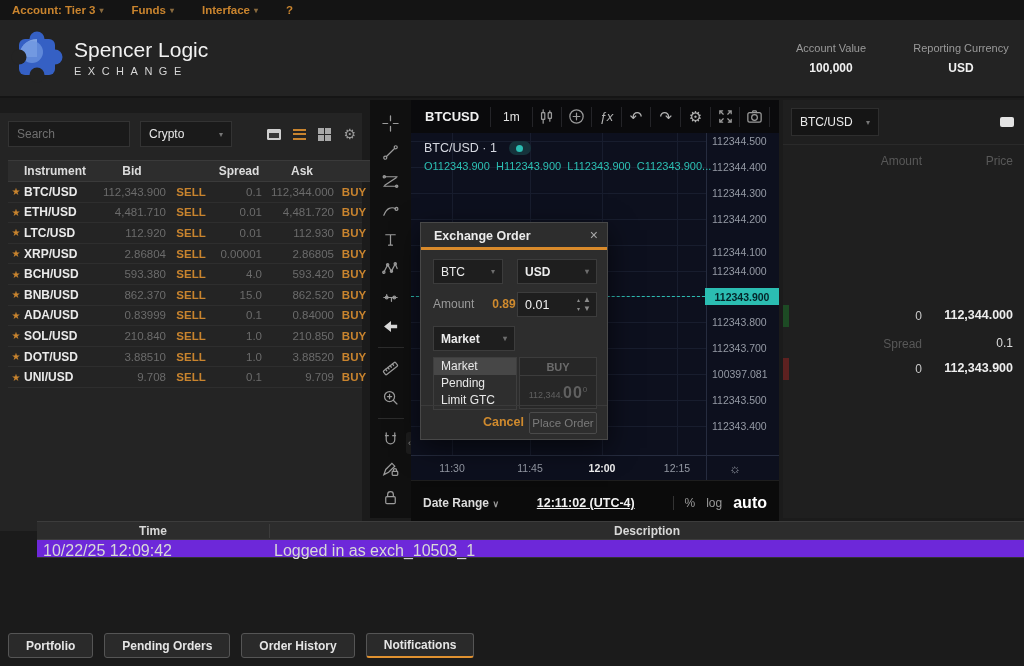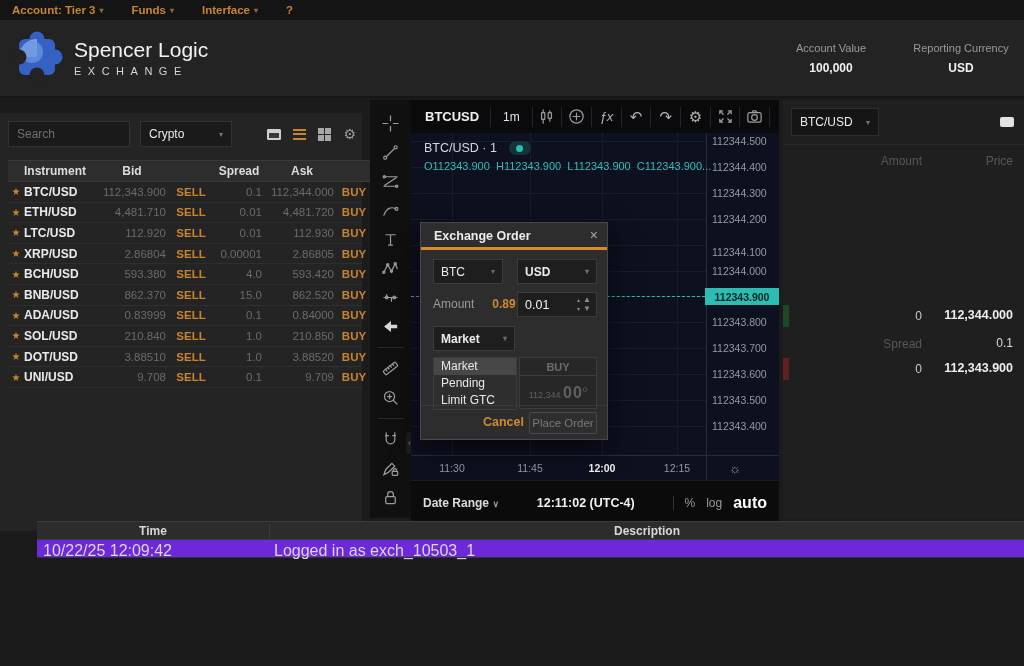--- a/index.html
+++ b/index.html
@@ -100,21 +100,21 @@
   .ohlc { position:absolute; left:13px; top:27px; font-size:11px; color:#2cc0b4; white-space:pre; }
   .time-axis { position:absolute; left:0; top:355px; width:368px; height:25px; border-top:1px solid #262c3f; }
   .ta-label { position:absolute; top:6px; transform:translateX(-50%); font-size:10.5px; color:#959aa5; }
   .ta-label.bold { color:#f0f0f0; font-weight:bold; }
   .ta-gear { position:absolute; left:318px; top:5px; color:#8a8f9a; font-size:13px; }
   .ta-sep { position:absolute; left:295px; top:0; width:1px; height:25px; background:#262c3f; }
   .chart-footer { position:absolute; left:0; top:380px; width:368px; height:44px; background:#0b0b0b;
                   border-top:1px solid #1e1e1e; display:flex; align-items:center; padding:0 12px; gap:8px; }
   .cf-range { color:#dcdcdc; font-size:12px; font-weight:bold; }
   .cf-range .caret { color:#9a9a9a; font-size:9px; }
-  .cf-time { color:#f2f2f2; font-size:12.5px; font-weight:bold; margin-left:auto; }
+  .cf-time { color:#f2f2f2; font-size:12.5px; font-weight:bold; margin-left:auto;text-decoration:underline; }
   .cf-right { margin-left:auto; display:flex; align-items:center; gap:11px; }
   .cf-sep { width:1px; height:14px; background:#333; }
   .cf-pct, .cf-log { color:#9a9a9a; font-size:12px; }
   .cf-auto { color:#ffffff; font-size:16px; font-weight:bold; }
 
   
   .orderbook { position:absolute; left:783px; top:100px; width:241px; height:418px; background:#1f1f1f; }
   .ob-sym { position:absolute; left:8px; top:8px; width:88px; height:28px; background:#151515;
             border:1px solid #2e2e2e; color:#ececec; font-size:12px; display:flex; align-items:center;
             justify-content:space-between; padding:0 8px; }
@@ -523,21 +523,21 @@
       </div>
       <div class="ohlc">O112343.900  H112343.900  L112343.900  C112343.900...</div>
     <span class="pa-label" style="top: 8px;">112344.500</span>
         <span class="pa-label" style="top: 33.9px;">112344.400</span>
         <span class="pa-label" style="top: 59.8px;">112344.300</span>
         <span class="pa-label" style="top: 85.7px;">112344.200</span>
         <span class="pa-label" style="top: 119px;">112344.100</span>
         <span class="pa-label" style="top: 137.5px;">112344.000</span>
         <span class="pa-label" style="top: 189.3px;">112343.800</span>
         <span class="pa-label" style="top: 215.2px;">112343.700</span>
-        <span class="pa-label" style="top: 241.1px;">112343.600</span>
+        <span class="pa-label" style="top: 241.1px;">100397.081</span>
         <span class="pa-label" style="top: 267px;">112343.500</span>
         <span class="pa-label" style="top: 292.9px;">112343.400</span>
       </div>
     <div class="time-axis" id="time-axis">
       <span class="ta-sep"></span>
       <span class="ta-gear">☼</span>
     <span class="ta-label" style="left: 41px;">11:30</span>
         <span class="ta-label" style="left: 119px;">11:45</span>
         <span class="ta-label bold" style="left: 191px;">12:00</span>
         <span class="ta-label" style="left: 266px;">12:15</span>
@@ -585,20 +585,26 @@
       <span class="desc-col">Description</span>
     </div>
     <div id="log-rows">
         <div class="log-row">
           <span class="t">10/22/25 12:09:42</span>
           <span class="d">Logged in as exch_10503_1</span>
         </div>
       </div>
   </div>
 
+  <div class="tabs" id="tabs">
+      <div class="tab">Portfolio</div>
+      <div class="tab">Pending Orders</div>
+      <div class="tab">Order History</div>
+      <div class="tab active">Notifications</div>
+    </div>
 
   <div class="dialog">
     <div class="dlg-title">
       <span class="t">Exchange Order</span>
       <span class="x">×</span>
     </div>
     <div class="dlg-sel base">
       <span>BTC</span>
       <span class="caret">▾</span>
     </div>

